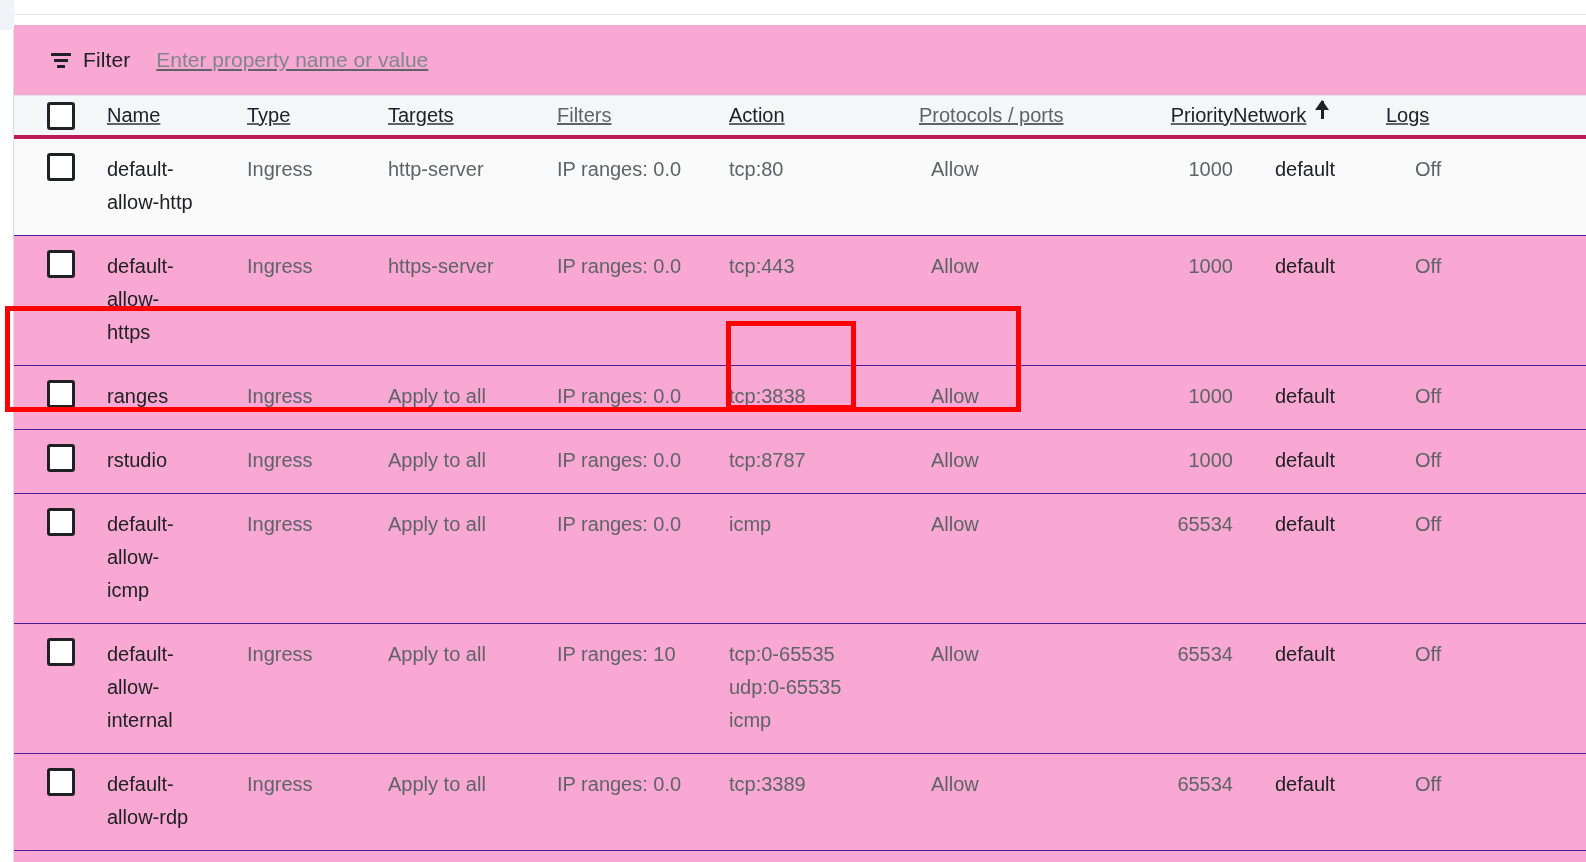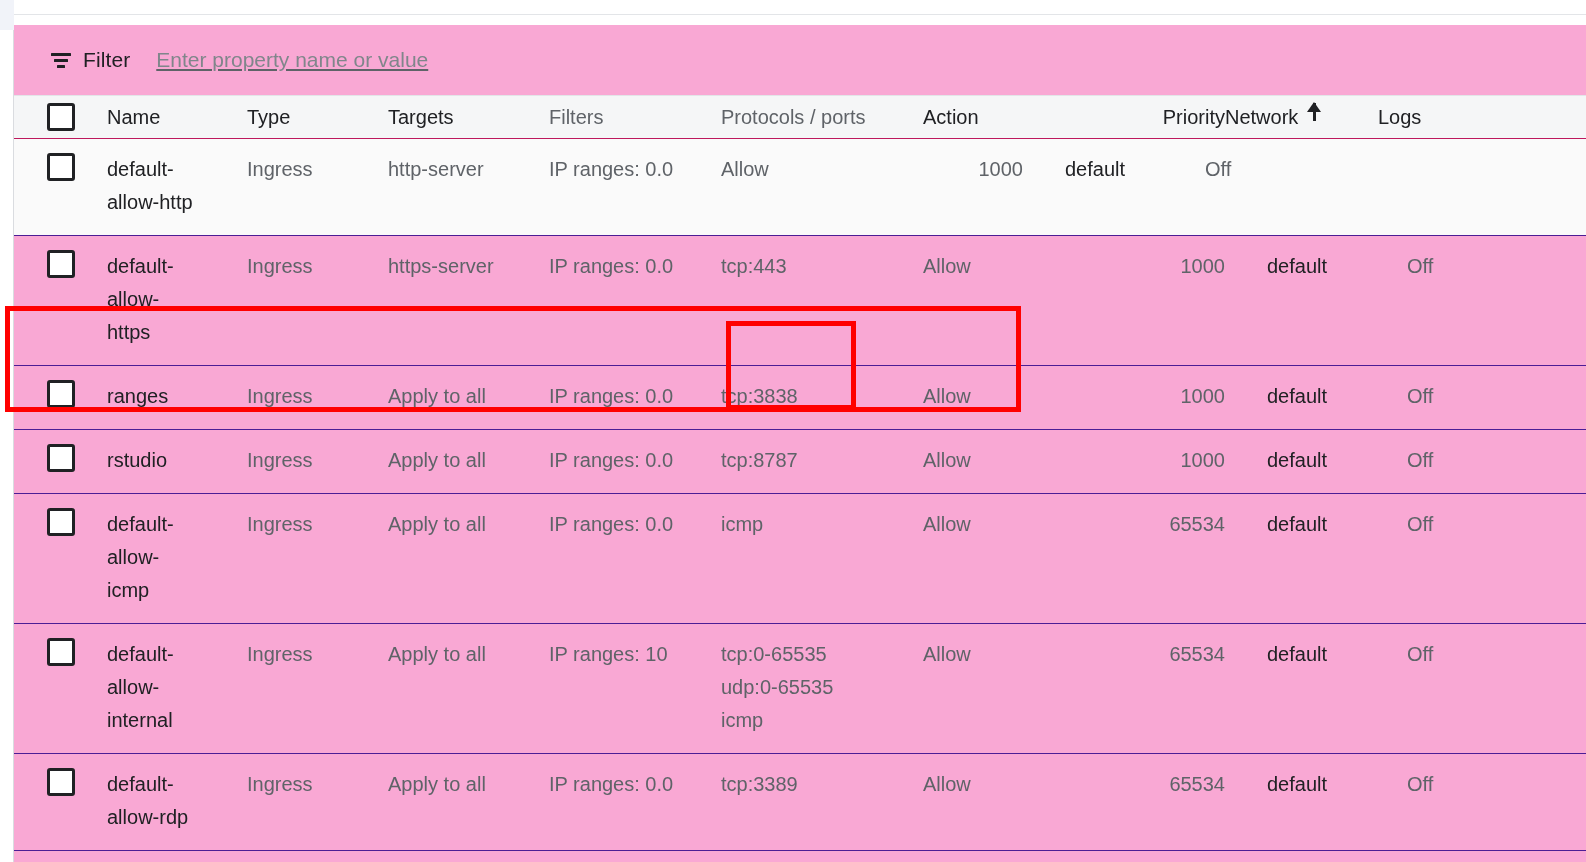--- a/index.html
+++ b/index.html
@@ -90,33 +90,34 @@
     align-items: flex-start;
     border-bottom: 1px solid #4c1d95;
     font-size: 20px;
     line-height: 33px;
     color: #5f6368;
   }
   .row.head {
     background: #f5f6f7;
     height: 43px;
     align-items: center;
-    border-bottom: 1px solid #be185d;
+    border-bottom: 4px solid #be185d;
     color: #5f6368;
+    text-decoration: underline;
   }
   .row.shaded { background: #fafafa; }
 
   .cell { padding-top: 14px; padding-bottom: 16px; }
   .row.head .cell { padding: 0; }
 
   .c-check  { width: 93px;  flex: 0 0 93px;  display:flex; justify-content:center; }
   .c-name   { width: 140px; flex: 0 0 140px; }
   .c-type   { width: 141px; flex: 0 0 141px; }
   .c-targets{ width: 161px; flex: 0 0 161px; }
-  .c-filters{ width: 172px; flex: 0 0 172px; }
+  .c-filters{ width: 172px; flex: 0 0 172px; margin-left: 8px; }
   .c-proto  { width: 202px; flex: 0 0 202px; }
   .c-action { width: 190px; flex: 0 0 190px; }
   .c-prio   { width: 112px; flex: 0 0 112px; text-align: right; }
   .c-net    { width: 153px; flex: 0 0 153px; padding-left: 42px; }
   .c-logs   { width: 160px; flex: 0 0 160px; padding-left: 29px; }
 
   .row.head .c-check { align-items:center; }
   .dark { color: #202124; }
 
   .chk {
@@ -187,42 +188,45 @@
     <div class="table">
 
       <div class="row head">
         <div class="cell c-check">
           <span class="chk"></span>
         </div>
         <div class="cell c-name dark">Name</div>
         <div class="cell c-type dark">Type</div>
         <div class="cell c-targets dark">Targets</div>
         <div class="cell c-filters">Filters</div>
+        <div class="cell c-action dark">Action</div>
         <div class="cell c-proto">Protocols / ports</div>
-        <div class="cell c-action dark">Action</div>
         <div class="cell c-prio dark">Priority</div>
         <div class="cell c-net dark" style="display:flex;align-items:flex-start;">
           <span>Network</span>
           <span class="sort-arrow"></span>
         </div>
         <div class="cell c-logs dark">Logs</div>
       </div>
 
       <div id="rows-host">
           <div class="row shaded">
             <div class="cell c-check">
               <span class="chk"></span>
             </div>
             <div class="cell c-name dark multi">
               <span>default-</span>
               <span>allow-http</span>
             </div>
             <div class="cell c-type">Ingress</div>
             <div class="cell c-targets">http-server</div>
             <div class="cell c-filters">IP ranges: 0.0</div>
+            <div class="cell c-proto multi">
+              <span>tcp:80</span>
+            </div>
             <div class="cell c-action">Allow</div>
             <div class="cell c-prio">1000</div>
             <div class="cell c-net dark">default</div>
             <div class="cell c-logs">Off</div>
           </div>
           <div class="row">
             <div class="cell c-check">
               <span class="chk"></span>
             </div>
             <div class="cell c-name dark multi">

